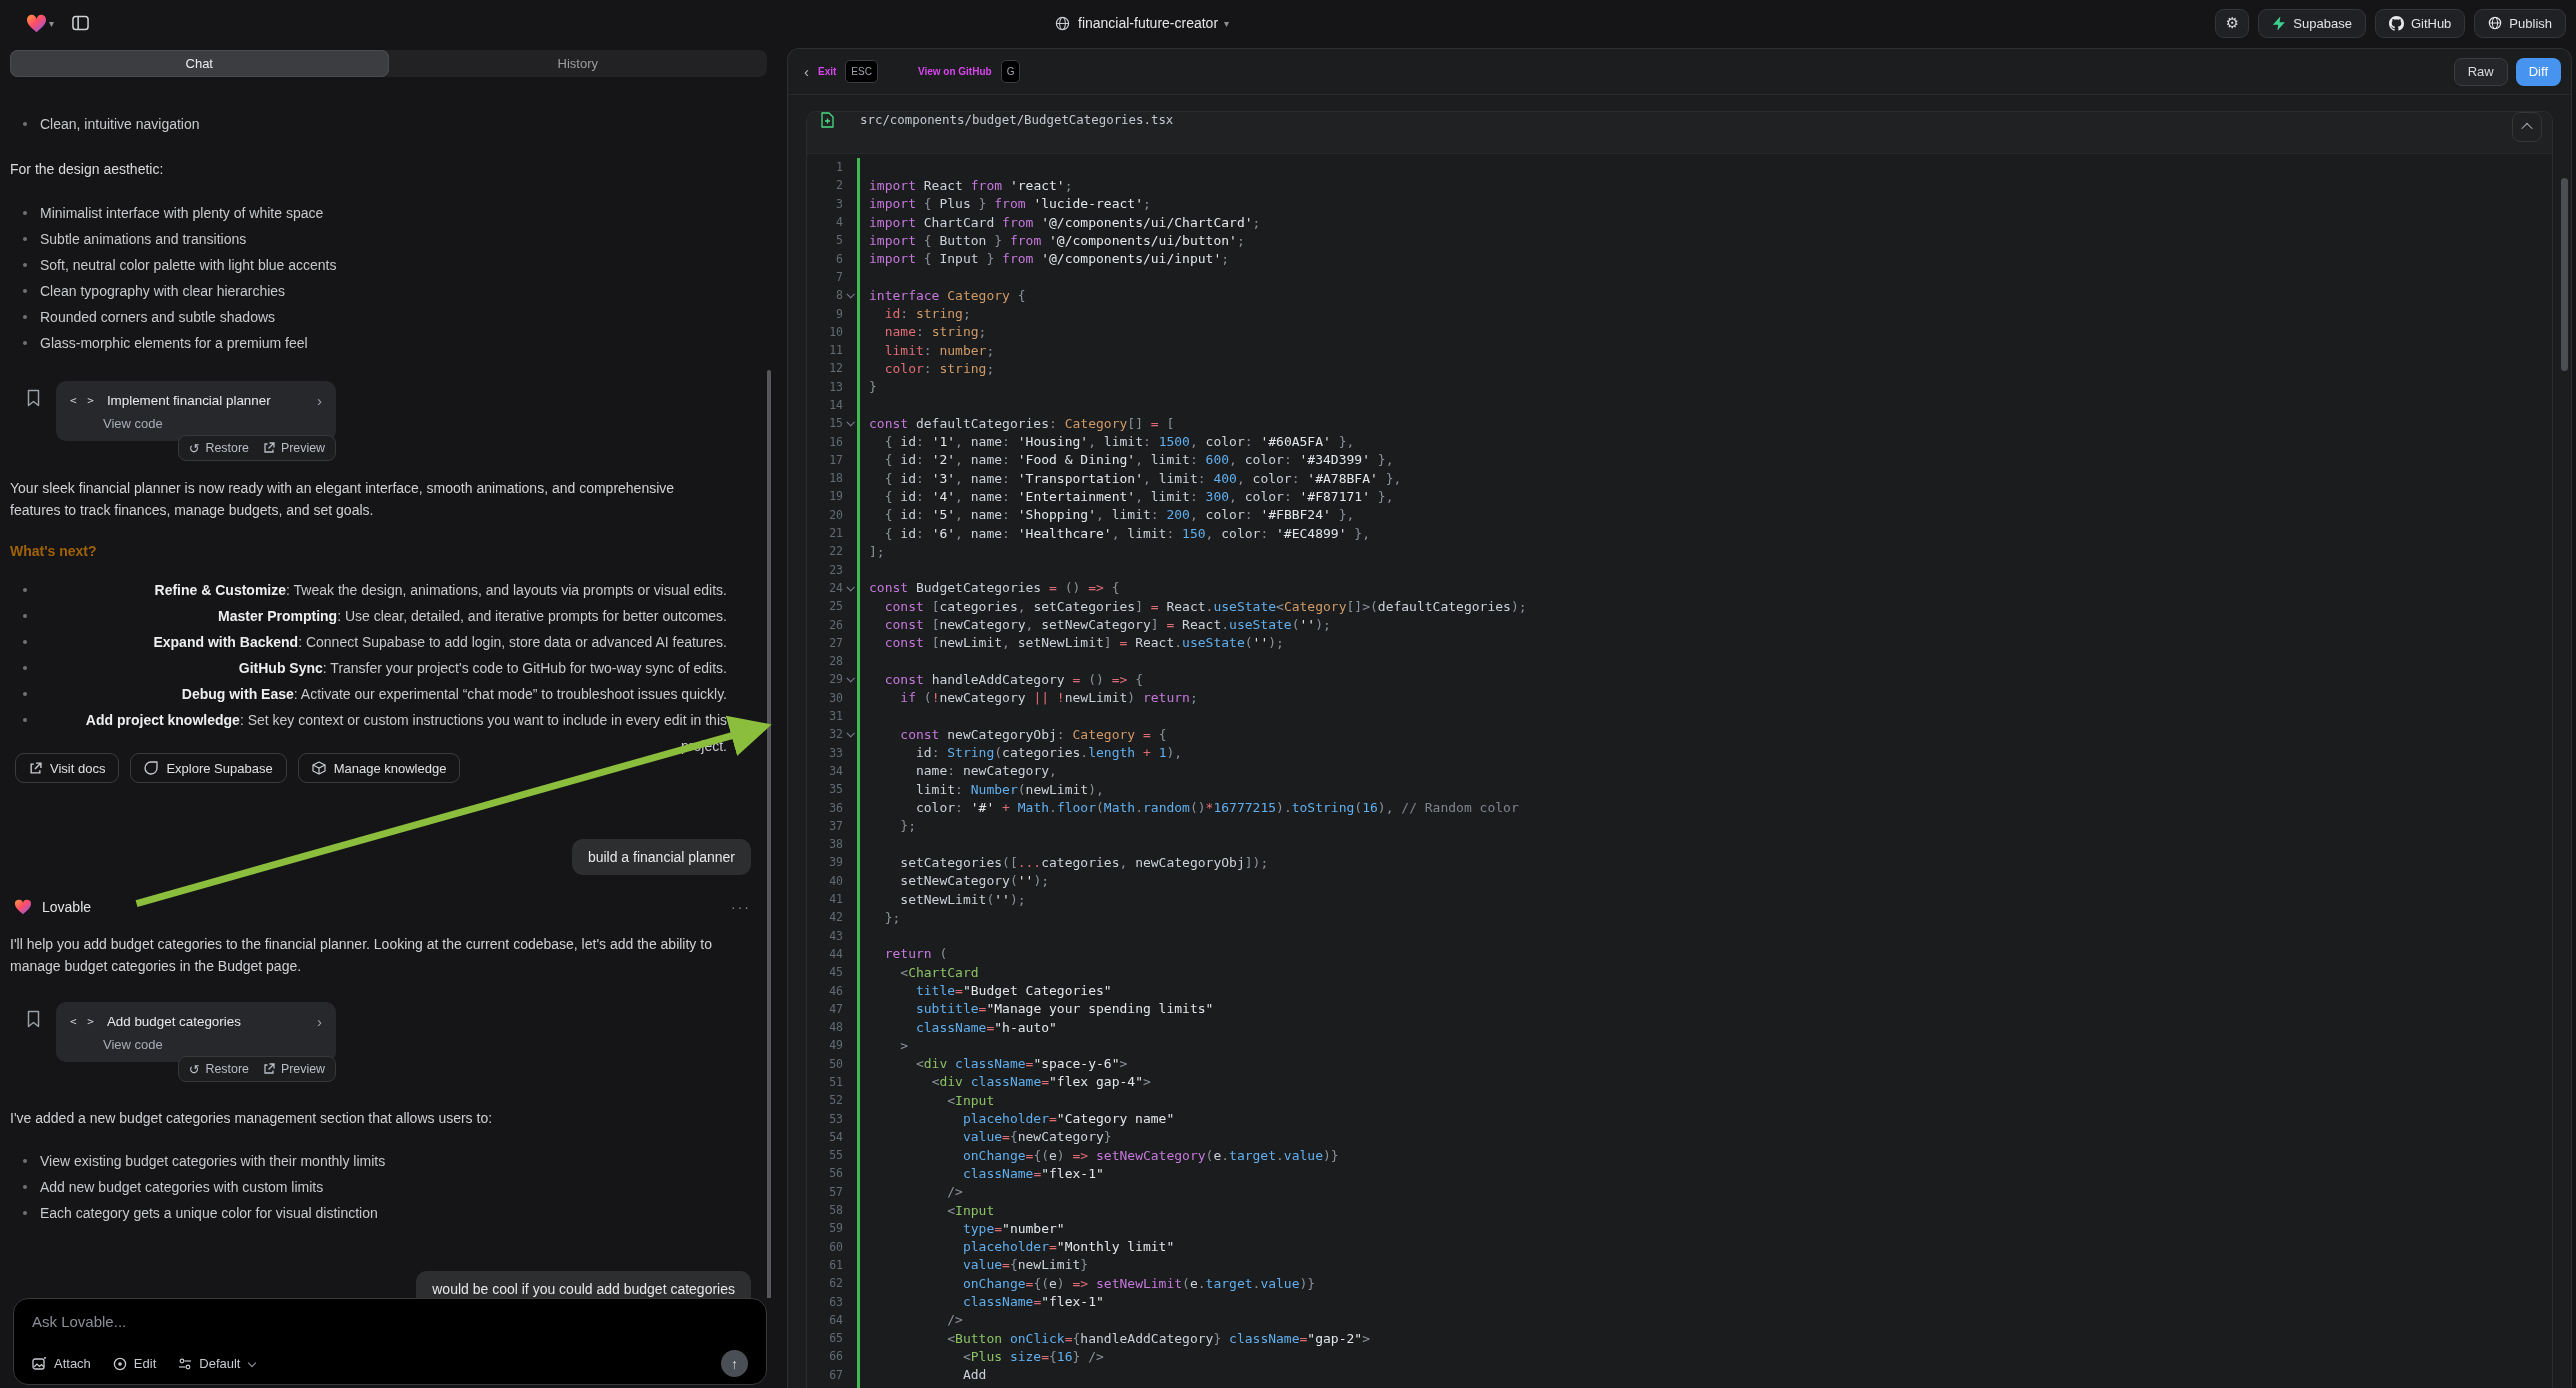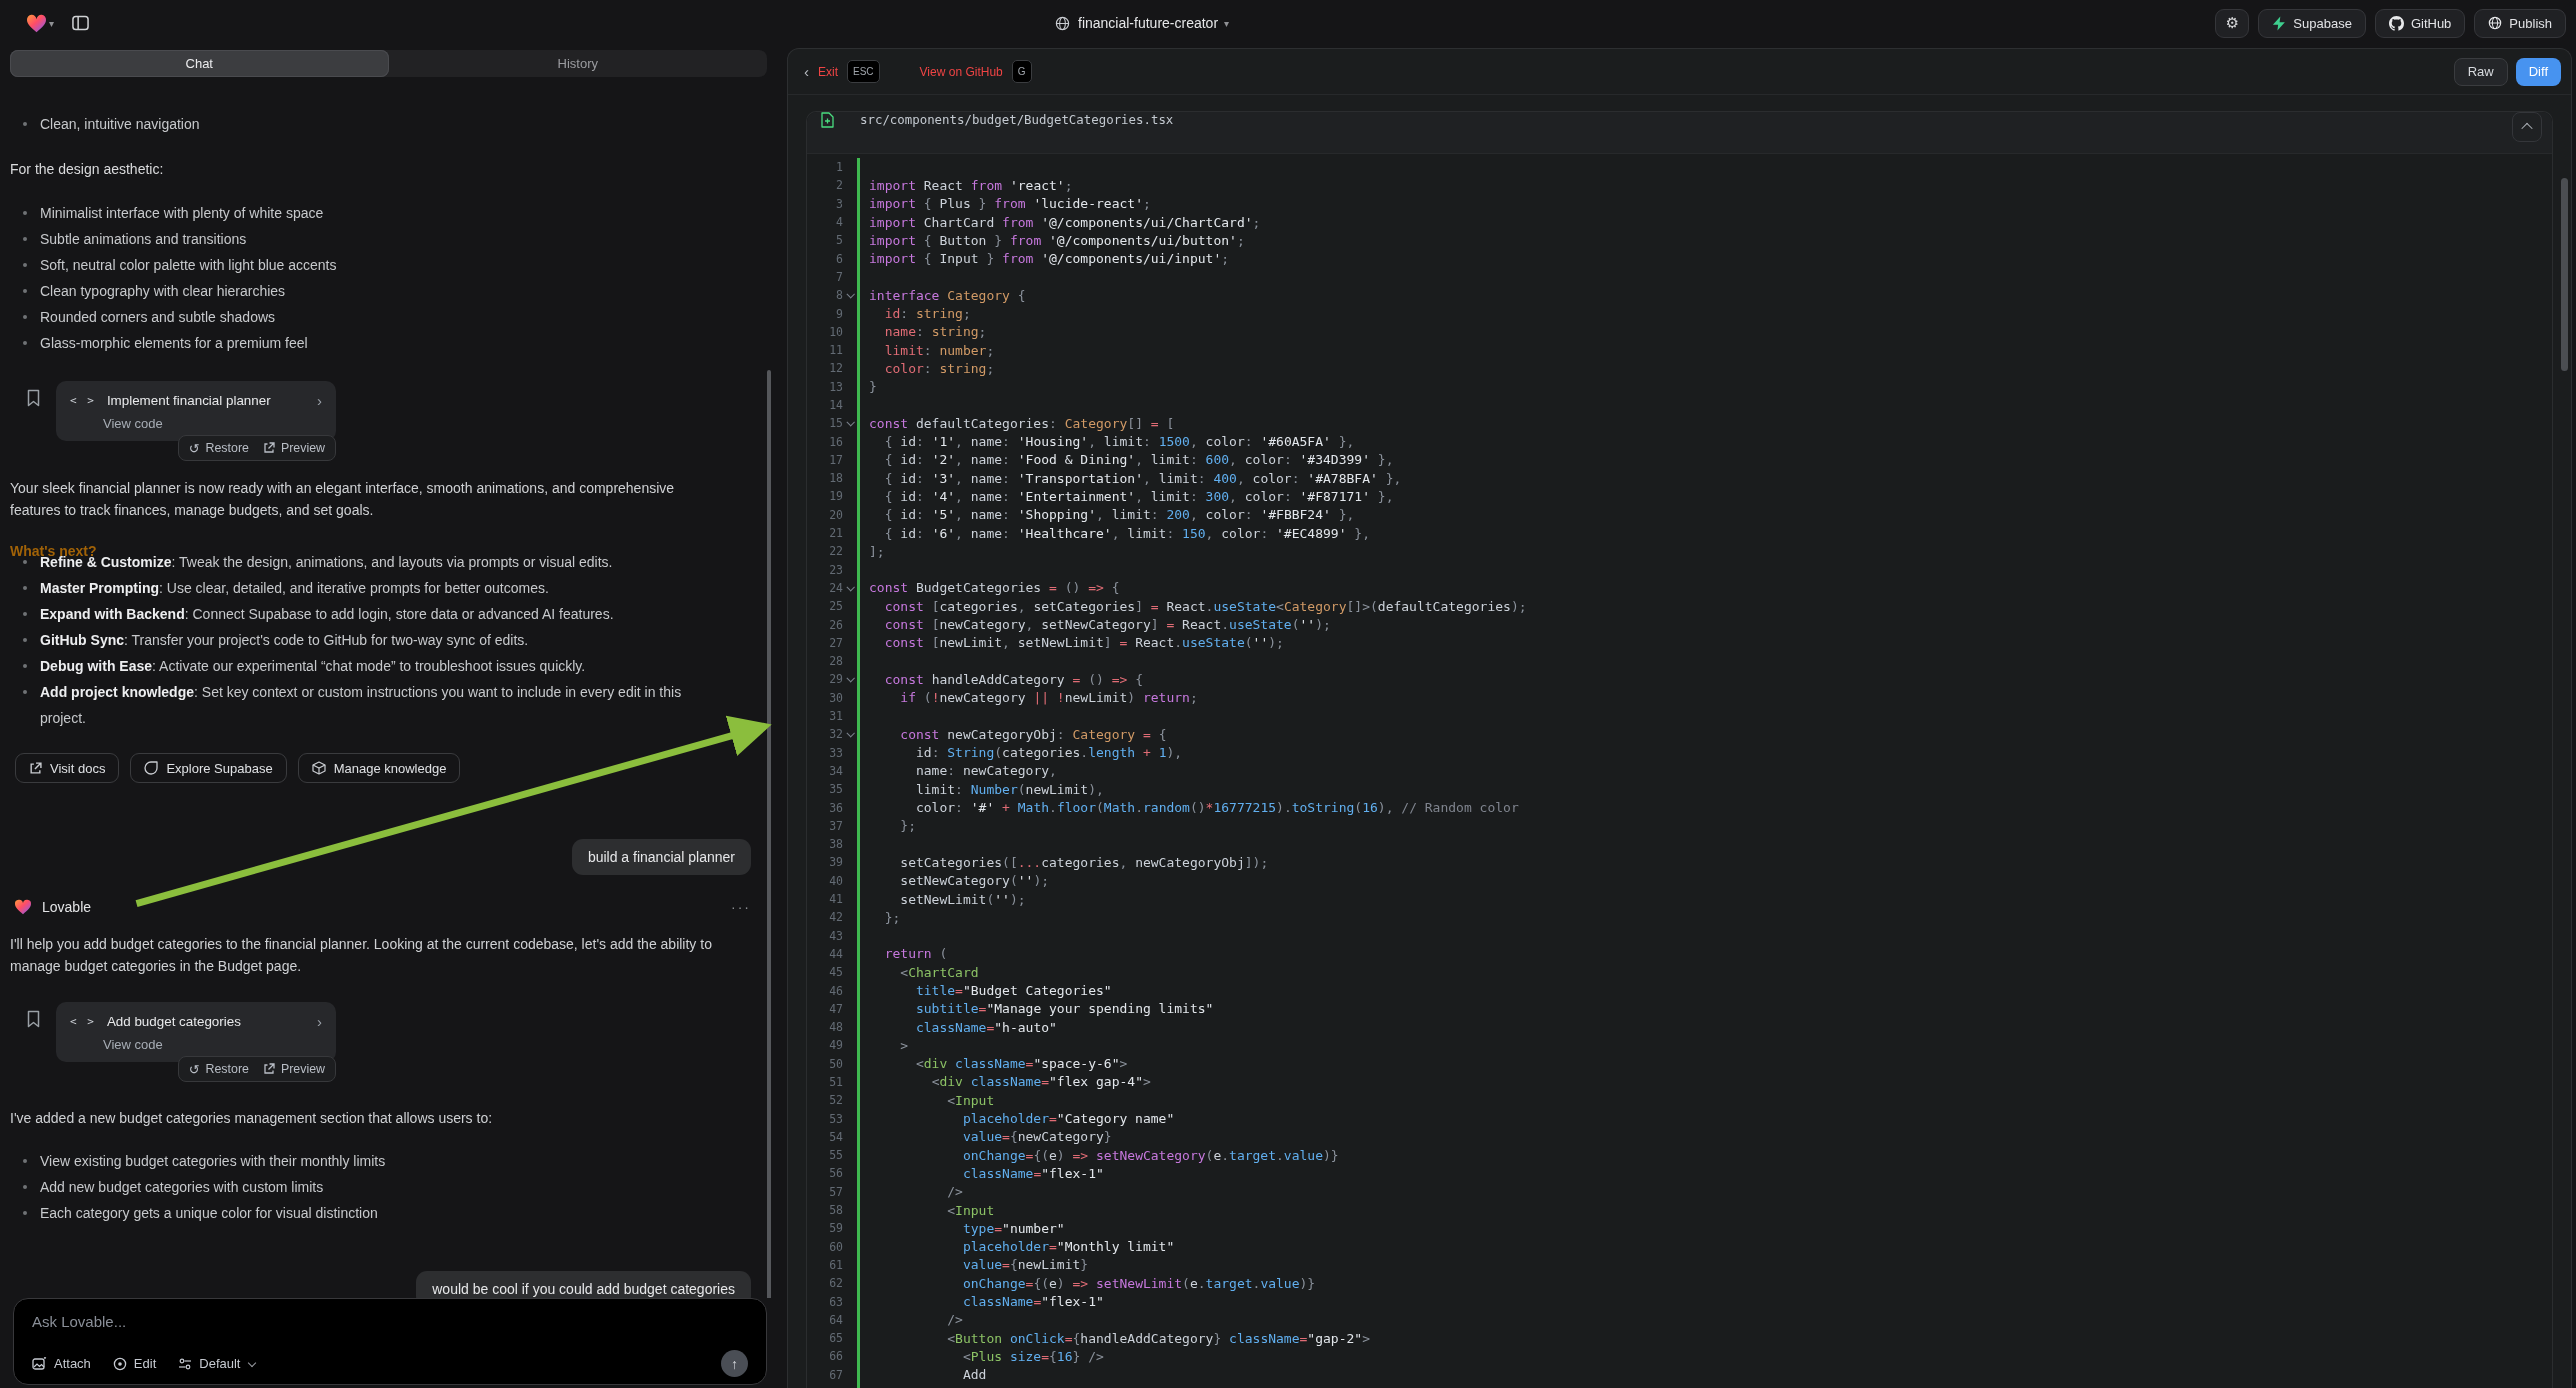--- a/index.html
+++ b/index.html
@@ -63,21 +63,21 @@
   .ask-input { width:100%; background:transparent; border:none; outline:none; resize:none; color:#e4e5e7; font-size:15px; font-family:"Liberation Sans",sans-serif; height:28px; }
   .ask-input::placeholder { color:#8a8f98; }
   .ask-row { display:flex; align-items:center; gap:22px; margin-top:6px; }
   .ask-tool { display:flex; align-items:center; gap:7px; color:#c6cad1; font-size:13px; cursor:pointer; }
   .send-btn { margin-left:auto; width:27px; height:27px; border-radius:50%; background:#4a4e55; color:#d5d8dc; display:flex; align-items:center; justify-content:center; font-size:14px; cursor:pointer; }
   
   .code-panel { position:absolute; left:787px; top:48px; width:1785px; height:1340px; background:#1b1d1e; border:1px solid #2d2f31; border-bottom:none; border-radius:12px 12px 0 0; overflow:hidden; }
   .code-toolbar { height:46px; display:flex; align-items:center; padding:0 10px 0 16px; border-bottom:1px solid #27292b; }
   .tb-left { display:flex; align-items:center; gap:9px; }
   .tb-chev { color:#b8bcc2; font-size:15px; }
-  .tb-label { color:#ef4444; font-size:12px; cursor:pointer; }
+  .tb-label { color:#d946ef; font-size:10px; cursor:pointer;font-weight:bold; }
   .key-badge { border:1px solid #3b3d40; background:#000000; border-radius:5px; padding:5px 5px; font-size:10px; color:#9fa4ab; text-transform:uppercase; }
   .tb-gap { width:22px; }
   .tb-right { margin-left:auto; display:flex; gap:8px; }
   .raw-btn { height:28px; padding:0 13px; display:flex; align-items:center; border:1px solid #3a3c3f; background:#242629; border-radius:8px; color:#d7dade; font-size:13px; cursor:pointer; }
   .diff-btn { height:28px; padding:0 13px; display:flex; align-items:center; border-radius:8px; color:#fff; font-size:13px; cursor:pointer; }
   .file-card { position:absolute; left:18px; right:18px; top:62px; bottom:0; border:1px solid #2b2d2f; border-bottom:none; border-radius:10px 10px 0 0; background:#1a1c1d; }
   .file-bar { height:42px; display:flex; align-items:flex-start; gap:26px; padding:0 10px 0 14px; border-bottom:1px solid #27292b; background:#1f2123; border-radius:10px 10px 0 0; }
   .file-path { font-family:"DejaVu Sans Mono",monospace; font-size:12.4px; color:#c3c9d0; flex:1; }
   .collapse-btn { width:30px; height:30px; border:1px solid #34363a; border-radius:8px; display:flex; align-items:center; justify-content:center; cursor:pointer; }
   .code-area { position:absolute; left:0; right:0; top:42px; bottom:0; overflow:hidden; padding-top:4px; }
@@ -205,21 +205,21 @@
             <span>Preview</span>
           </span>
         </div>
       </div>
     </div>
 
     <div class="cblk chat-p" style="top:400px; width:687px;">Your sleek financial planner is now ready with an elegant interface, smooth animations, and comprehensive features to track finances, manage budgets, and set goals.</div>
 
     <div class="cblk chat-h bold" style="top:466px;">What's next?</div>
 
-    <ul class="chat-list cblk" id="next-list" style="top:472px; width:717px;">
+    <ul class="chat-list cblk" id="next-list" style="top:500px; width:717px;text-align:right;">
         <li><b>Refine &amp; Customize</b>: Tweak the design, animations, and layouts via prompts or visual edits.</li>
         <li><b>Master Prompting</b>: Use clear, detailed, and iterative prompts for better outcomes.</li>
         <li><b>Expand with Backend</b>: Connect Supabase to add login, store data or advanced AI features.</li>
         <li><b>GitHub Sync</b>: Transfer your project's code to GitHub for two-way sync of edits.</li>
         <li><b>Debug with Ease</b>: Activate our experimental “chat mode” to troubleshoot issues quickly.</li>
         <li><b>Add project knowledge</b>: Set key context or custom instructions you want to include in every edit in this project.</li>
       </ul>
 
     <div class="cblk actions" style="top:676px; left:15px;">
       <button class="act-btn">

